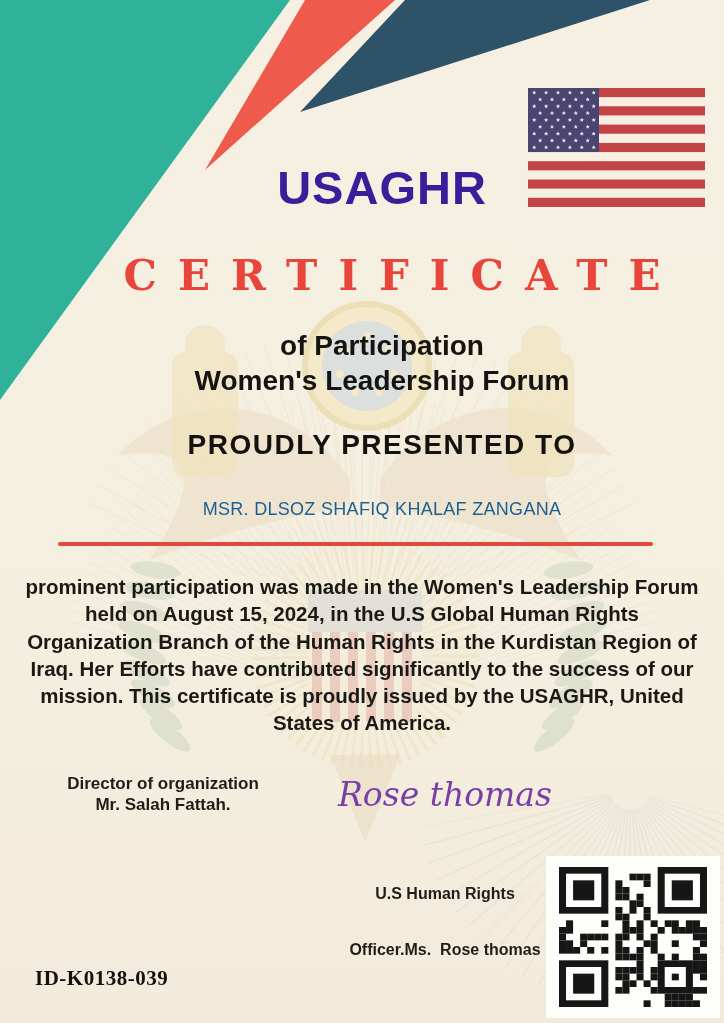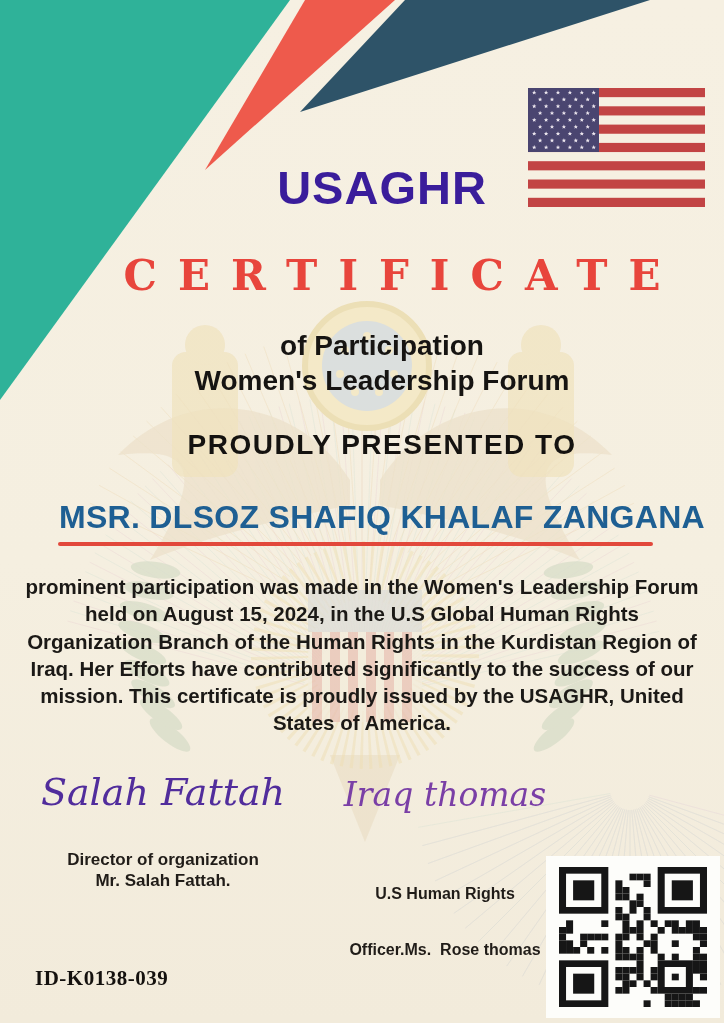--- a/index.html
+++ b/index.html
@@ -31,21 +31,21 @@
     font-size:28px;font-weight:bold;color:#161412;line-height:1.0;
   }
   .sub1{top:332px;}
   .sub2{top:367px;}
   .presented{
     top:429px;
     font-size:28px;font-weight:bold;letter-spacing:1.5px;color:#141210;
   }
   .recipient{
     top:499px;
-    font-size:32px;font-weight:bold;letter-spacing:0.3px;
+    font-size:18px;font-weight:normal;letter-spacing:0.3px;
     color:var(--name-blue);
   }
   .name-underline{
     position:absolute;left:58px;top:542px;width:595px;height:4px;
     background:var(--underline-red);border-radius:2px;
   }
   .body-par{
     position:absolute;left:10px;right:10px;top:561px;
     font-size:20.5px;font-weight:bold;line-height:1.33;
     text-align:center;color:#1b1916;margin:12px;
@@ -397,28 +397,27 @@
   <div class="centered cert-word">CERTIFICATE</div>
   <div class="centered subtitle sub1">of Participation</div>
   <div class="centered subtitle sub2">Women's Leadership Forum</div>
   <div class="centered presented">PROUDLY PRESENTED TO</div>
   <div class="centered recipient">MSR. DLSOZ SHAFIQ KHALAF ZANGANA</div>
   <div class="name-underline"></div>
 
   <p class="body-par">prominent participation was made in the Women's Leadership Forum held on August 15, 2024, in the U.S Global Human Rights Organization Branch of the Human Rights in the Kurdistan Region of Iraq. Her Efforts have contributed significantly to the success of our mission. This certificate is proudly issued by the USAGHR, United States of America.</p>
 
   <div class="sig-col sig-left">
-    <div class="sig-script">Salah Fattah</div>
     <div class="sig-titles">
       <div class="sig-title">Director of organization</div>
       <div class="sig-title">Mr. Salah Fattah.</div>
     </div>
   </div>
   <div class="sig-col sig-right">
-    <div class="sig-script">Iraq thomas</div>
+    <div class="sig-script">Rose thomas</div>
     <div class="sig-titles">
       <div class="sig-title">U.S Human Rights</div>
       <div class="sig-title">Officer.Ms.  Rose thomas</div>
     </div>
   </div>
 
   <div class="qr-box">
     <svg width="148" height="140" viewBox="0 0 21 21" preserveAspectRatio="none">
       <g id="qr-grid">
           <rect x="0" y="0" width="7" height="7" fill="#161616"></rect>

